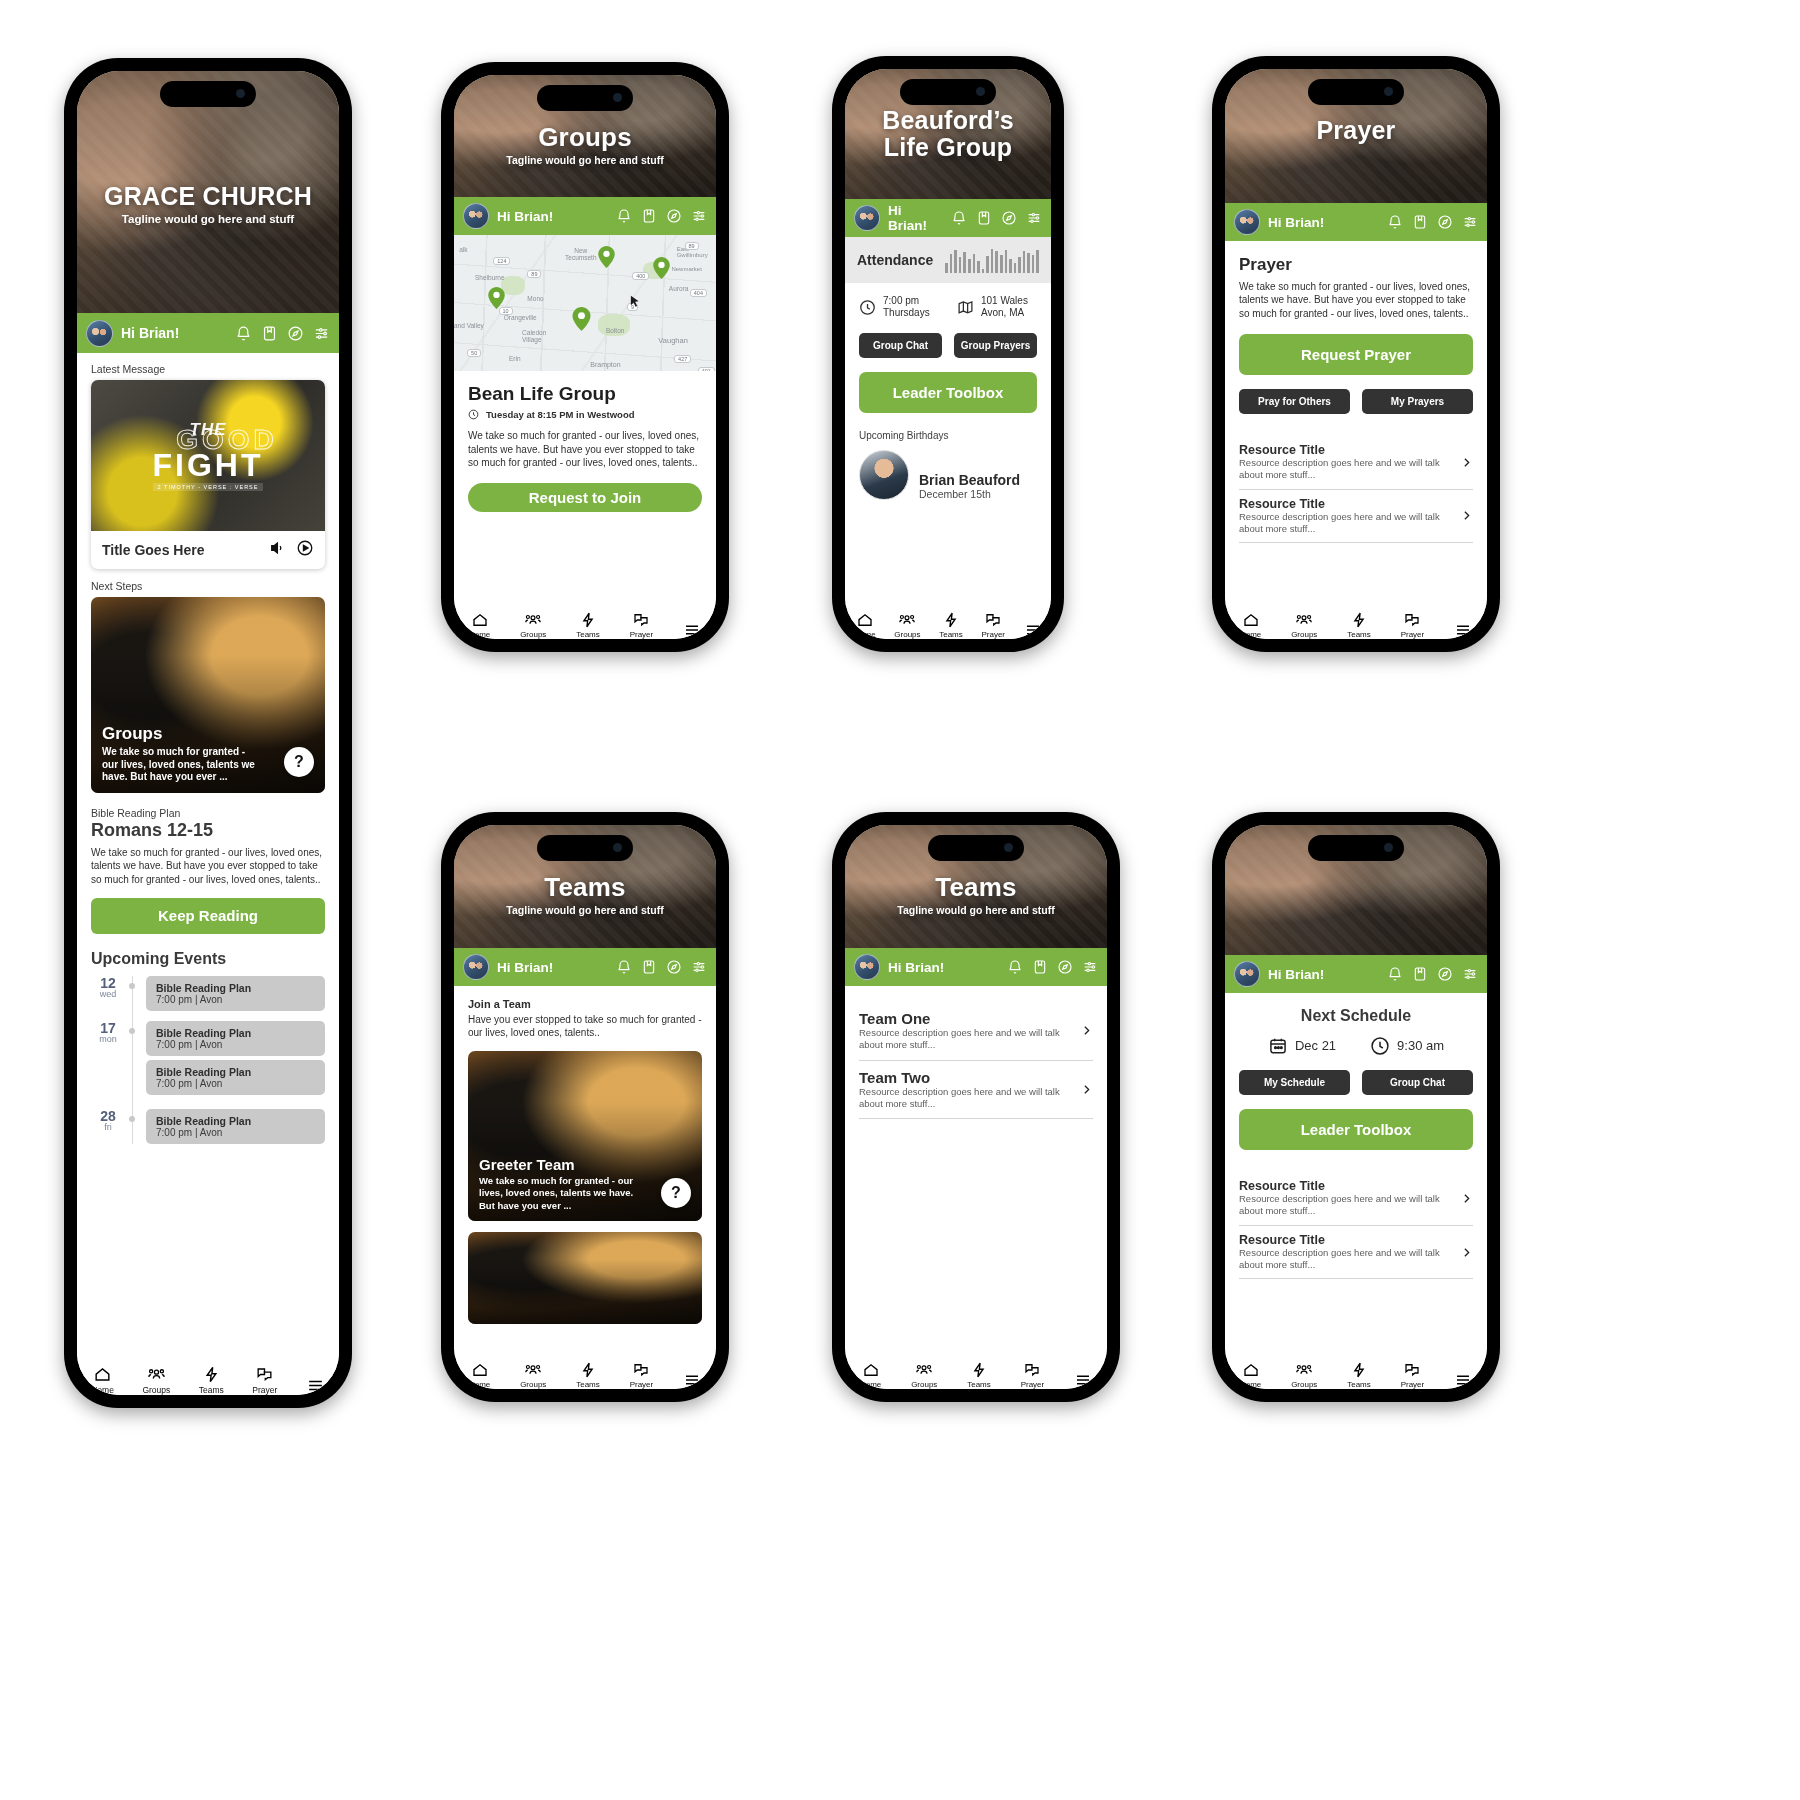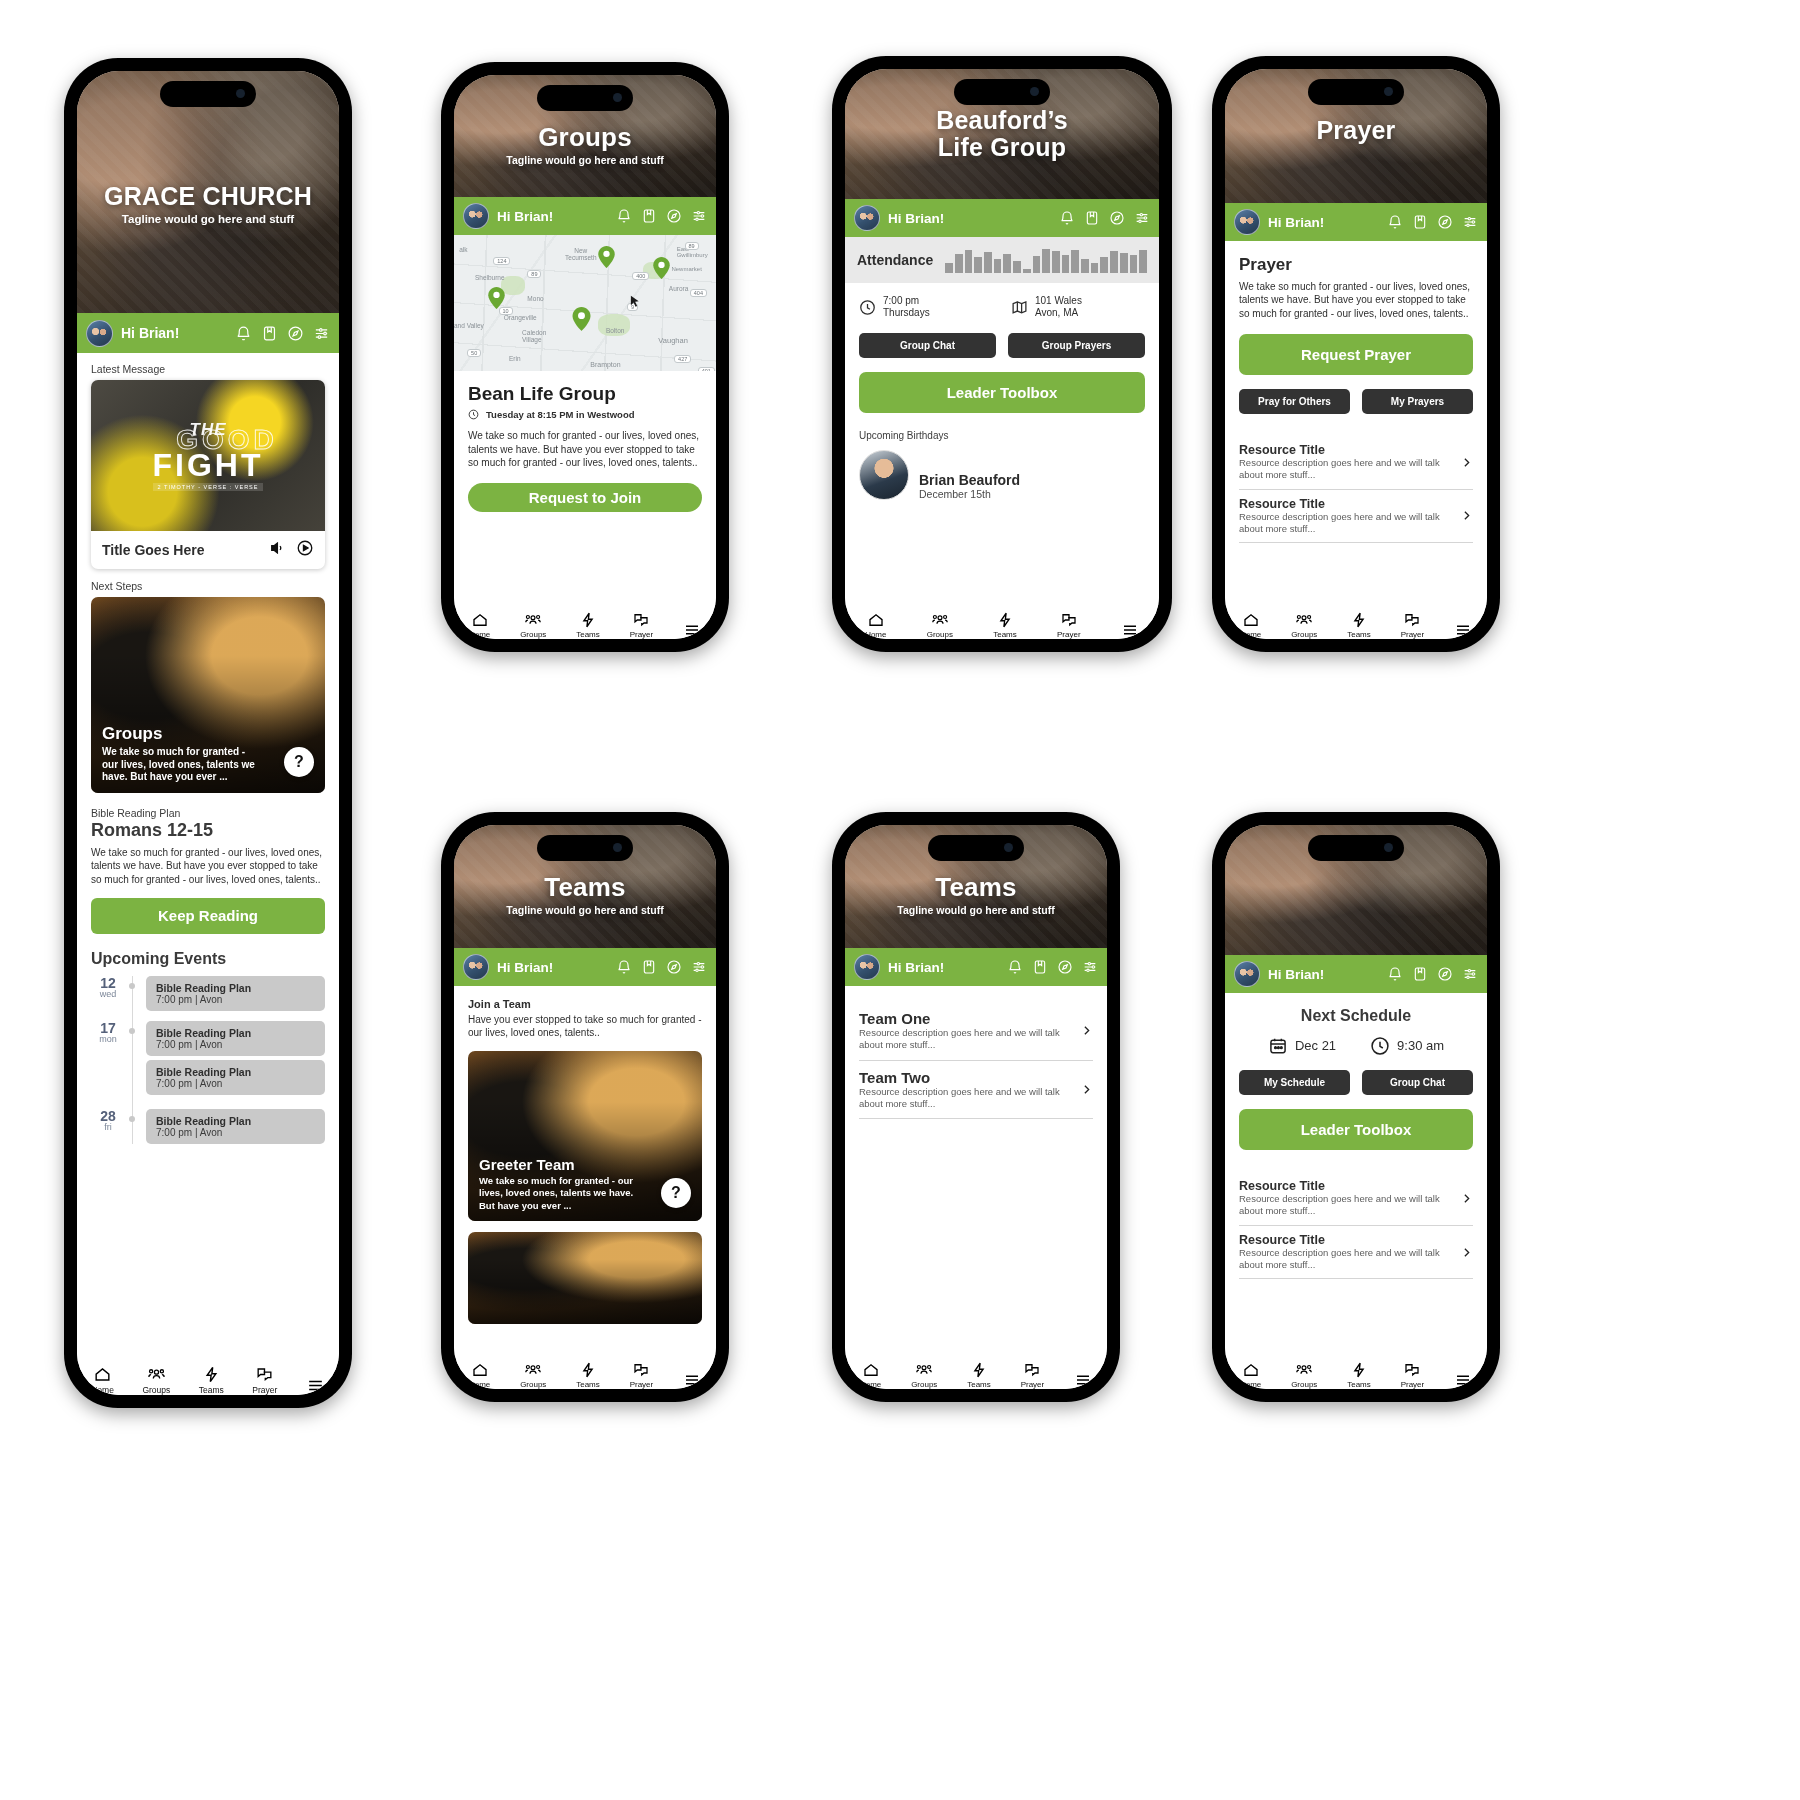--- a/index.html
+++ b/index.html
@@ -637,21 +637,21 @@
         </div>
       <div class="nav-item">
           <svg width="18" height="18" viewBox="0 0 24 24" fill="none" stroke="#000" stroke-width="2">
             <path d="M4 7h16M4 12h16M4 17h16"></path>
           </svg>
         </div>
     </div>
   </div>
 </div>
 
-<div class="phone" style="left:832px; top:56px; width:340px; height:596px;">
+<div class="phone" style="left:832px; top:56px; width:232px; height:596px;">
   <div class="screen">
     <div class="notch"></div>
 
     <div class="hero" style="height:130px;">
       <div class="hero-shade"></div>
       <div class="hero-txt" style="top:38px;">
         <div class="hero-title" style="font-size:25px;">Beauford’s</div>
         <div class="hero-title" style="font-size:25px;">Life Group</div>
       </div>
     </div>

